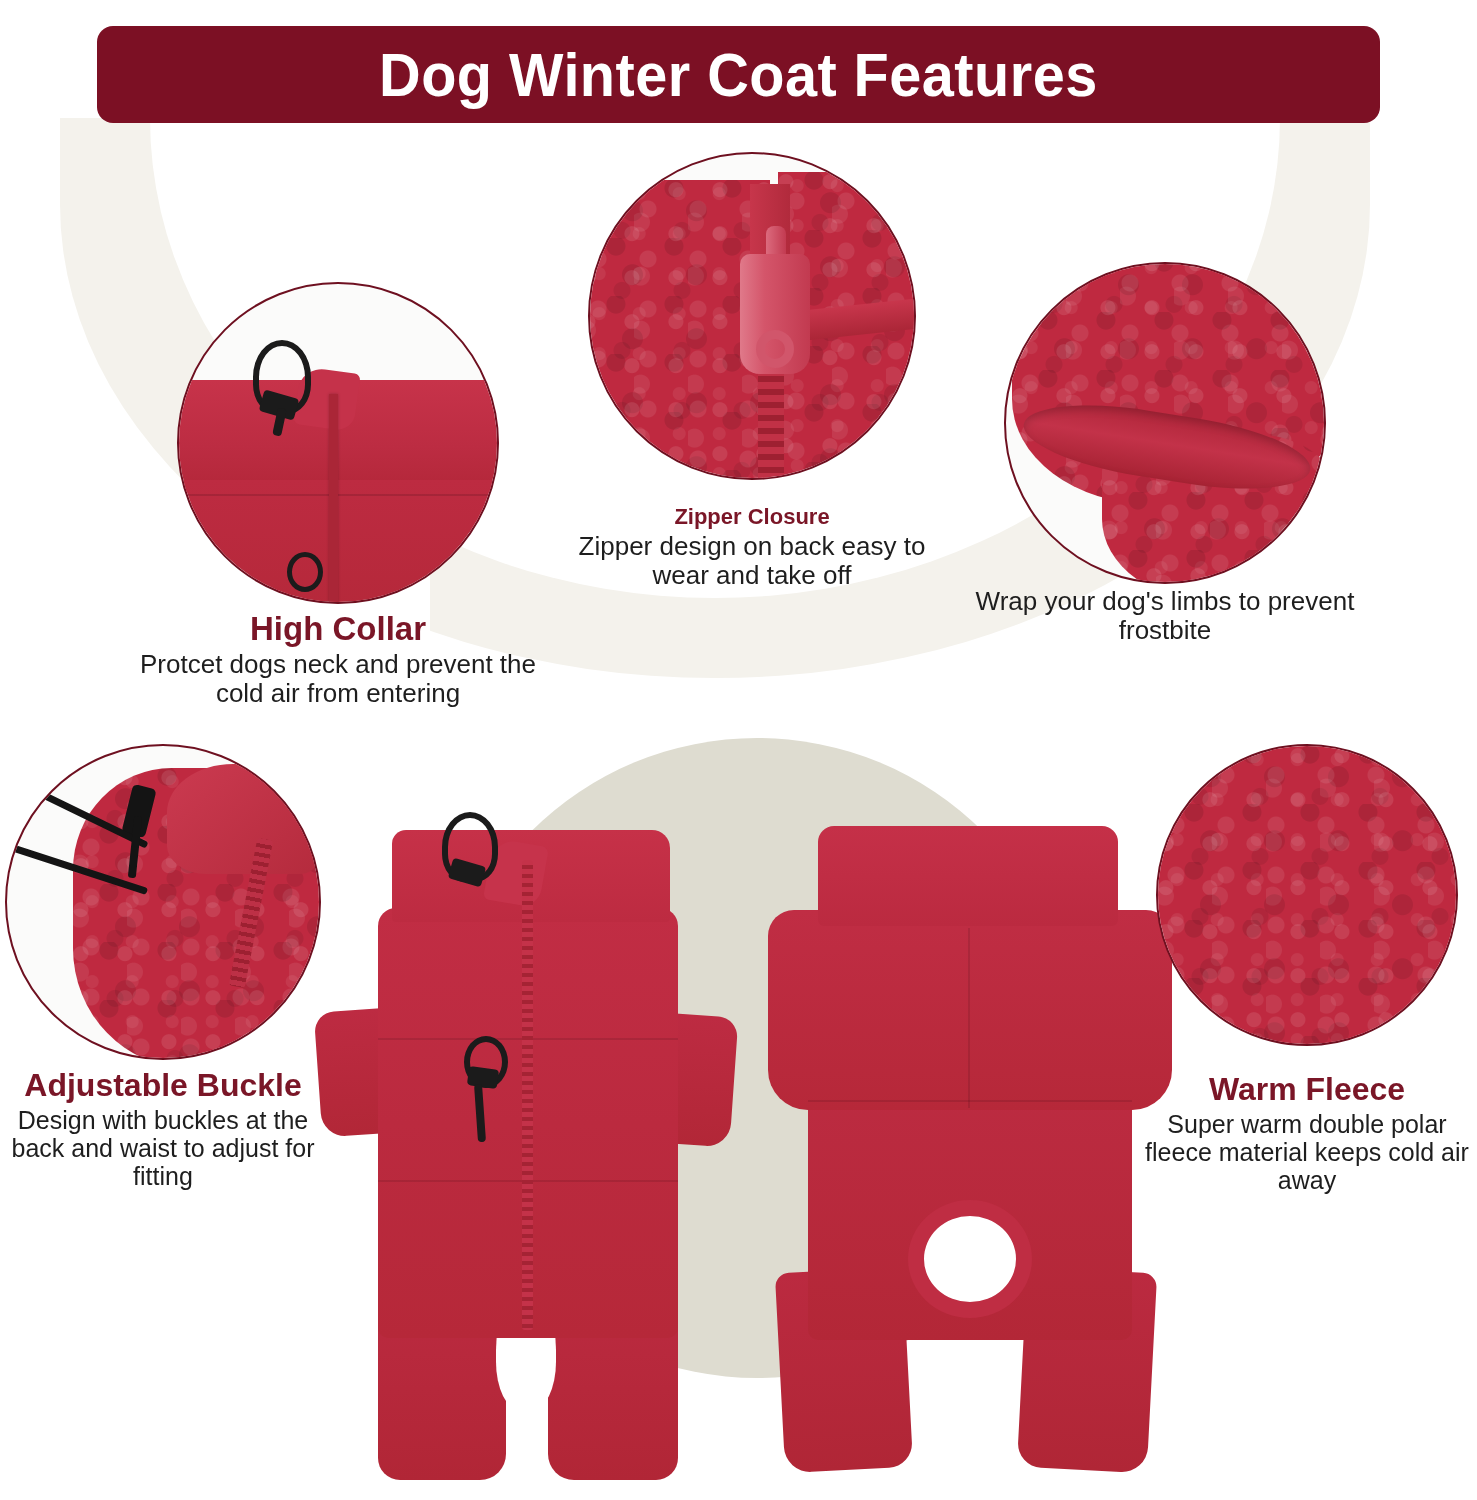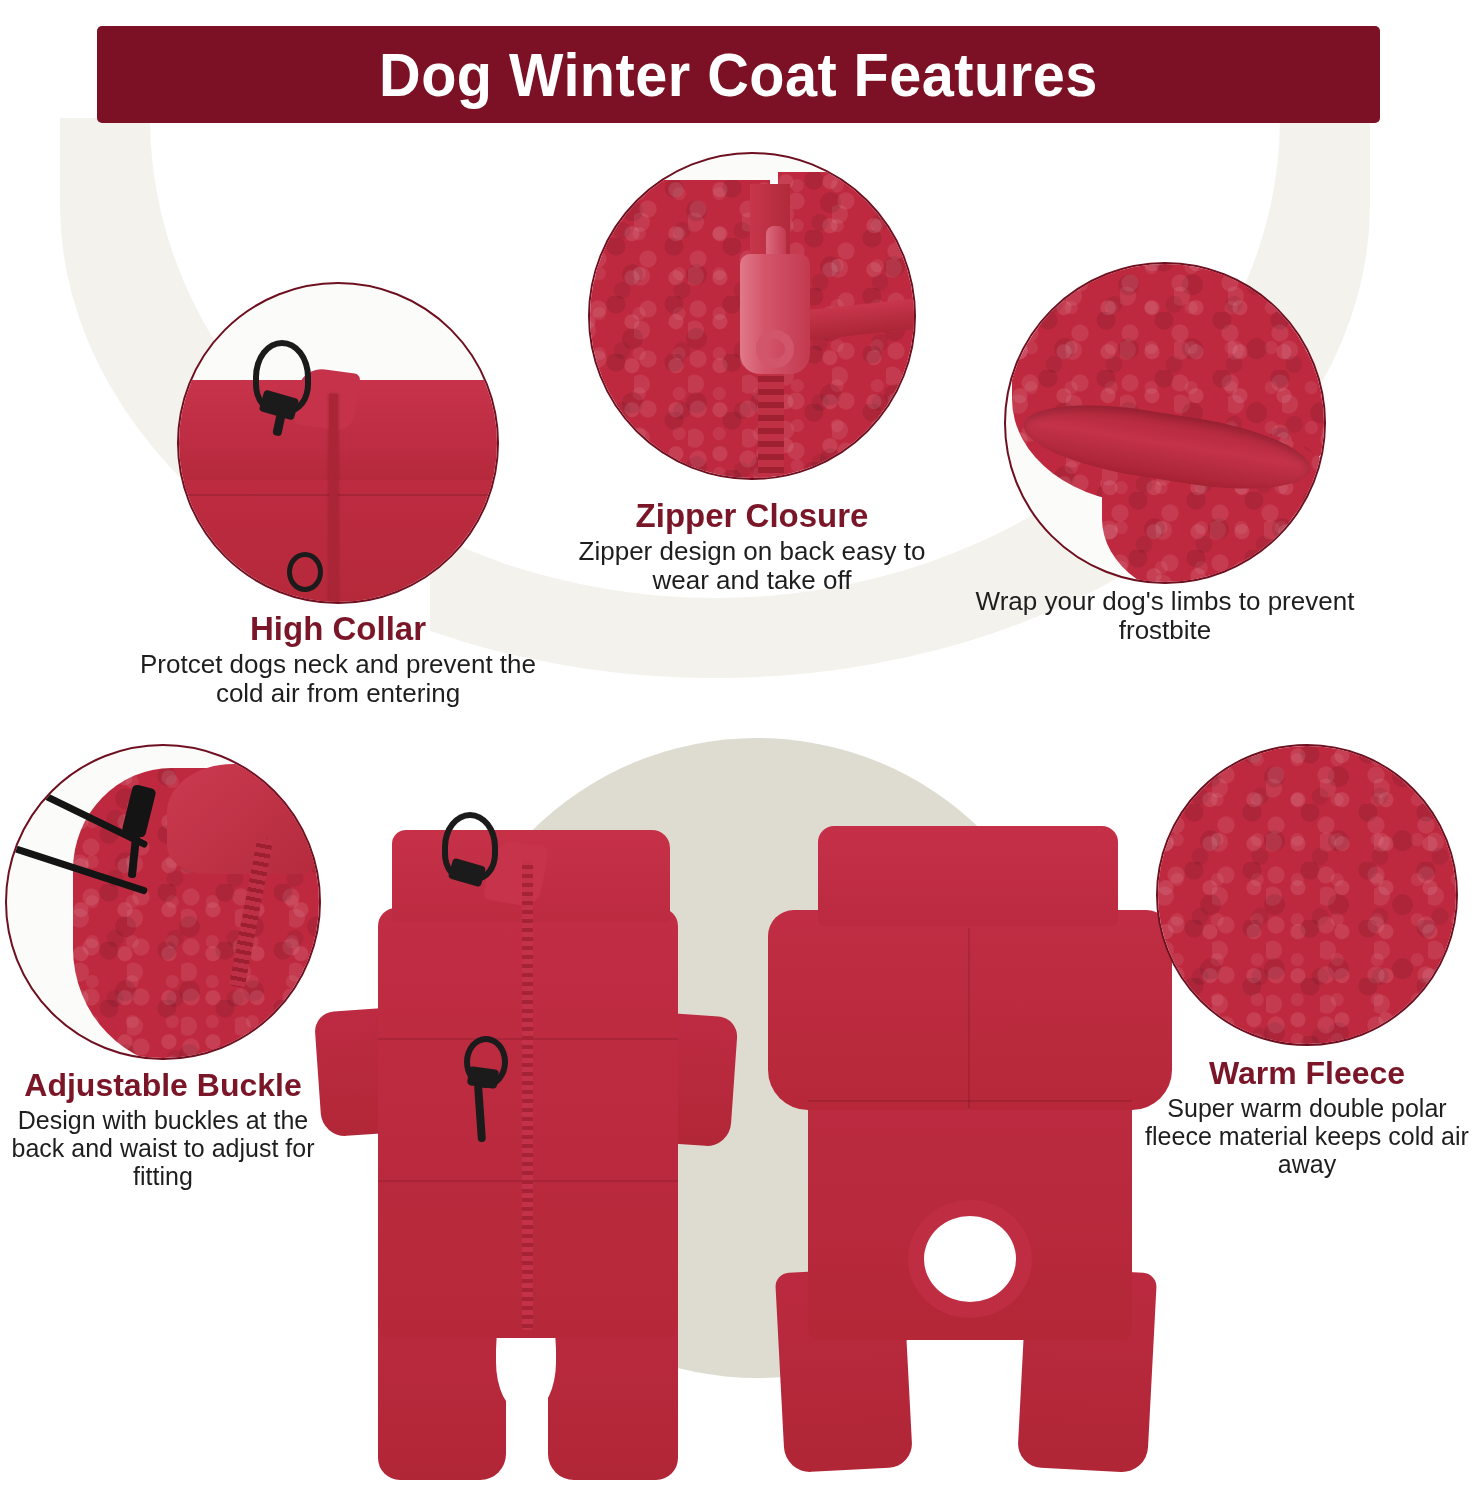--- a/index.html
+++ b/index.html
@@ -60,21 +60,21 @@
   }
 
   
   .banner {
     position: absolute;
     left: 97px;
     top: 26px;
     width: 1283px;
     height: 97px;
     background: #7c1024;
-    border-radius: 5px;
+    border-radius: 16px;
     display: flex;
     align-items: center;
     justify-content: center;
     z-index: 6;
   }
   .banner-title {
     color: #ffffff;
     font-size: 62px;
     font-weight: bold;
     letter-spacing: 0.5px;
@@ -114,24 +114,24 @@
   #feature-buckle        { left: 2px;    top: 744px;  width: 322px; }
   #feature-fleece        { left: 1142px; top: 744px;  width: 330px; }
 
   #feature-high-collar .circle { width: 322px; height: 322px; margin: 0 auto; }
   #feature-zipper .circle      { width: 328px; height: 328px; margin: 0 auto; }
   #feature-cuffs .circle       { width: 322px; height: 322px; margin: 0 auto; }
   #feature-buckle .circle      { width: 316px; height: 316px; margin: 0 auto; }
   #feature-fleece .circle      { width: 302px; height: 302px; margin: 0 auto; }
 
   #feature-high-collar .feat-heading { font-size: 33px; margin-top: 7px; }
-  #feature-zipper .feat-heading      { font-size: 33px; margin-top: 18px; }
+  #feature-zipper .feat-heading      { font-size: 22px; margin-top: 25px; }
   #feature-cuffs .feat-heading       { font-size: 33px; margin-top: 22px; }
   #feature-buckle .feat-heading      { font-size: 32px; margin-top: 8px; }
-  #feature-fleece .feat-heading      { font-size: 32px; margin-top: 10px; }
+  #feature-fleece .feat-heading      { font-size: 32px; margin-top: 26px; }
 
   .feat-desc { font-size: 26px; margin-top: 3px; }
   #feature-buckle .feat-desc { font-size: 25px; }
   #feature-fleece .feat-desc { font-size: 25px; }
   .fleece-tex {
     position: absolute;
     inset: 0;
     background-color: #bf2940;
     background-image:
       radial-gradient(circle at 18% 22%, rgba(255,255,255,.10) 0 7px, transparent 8px),

